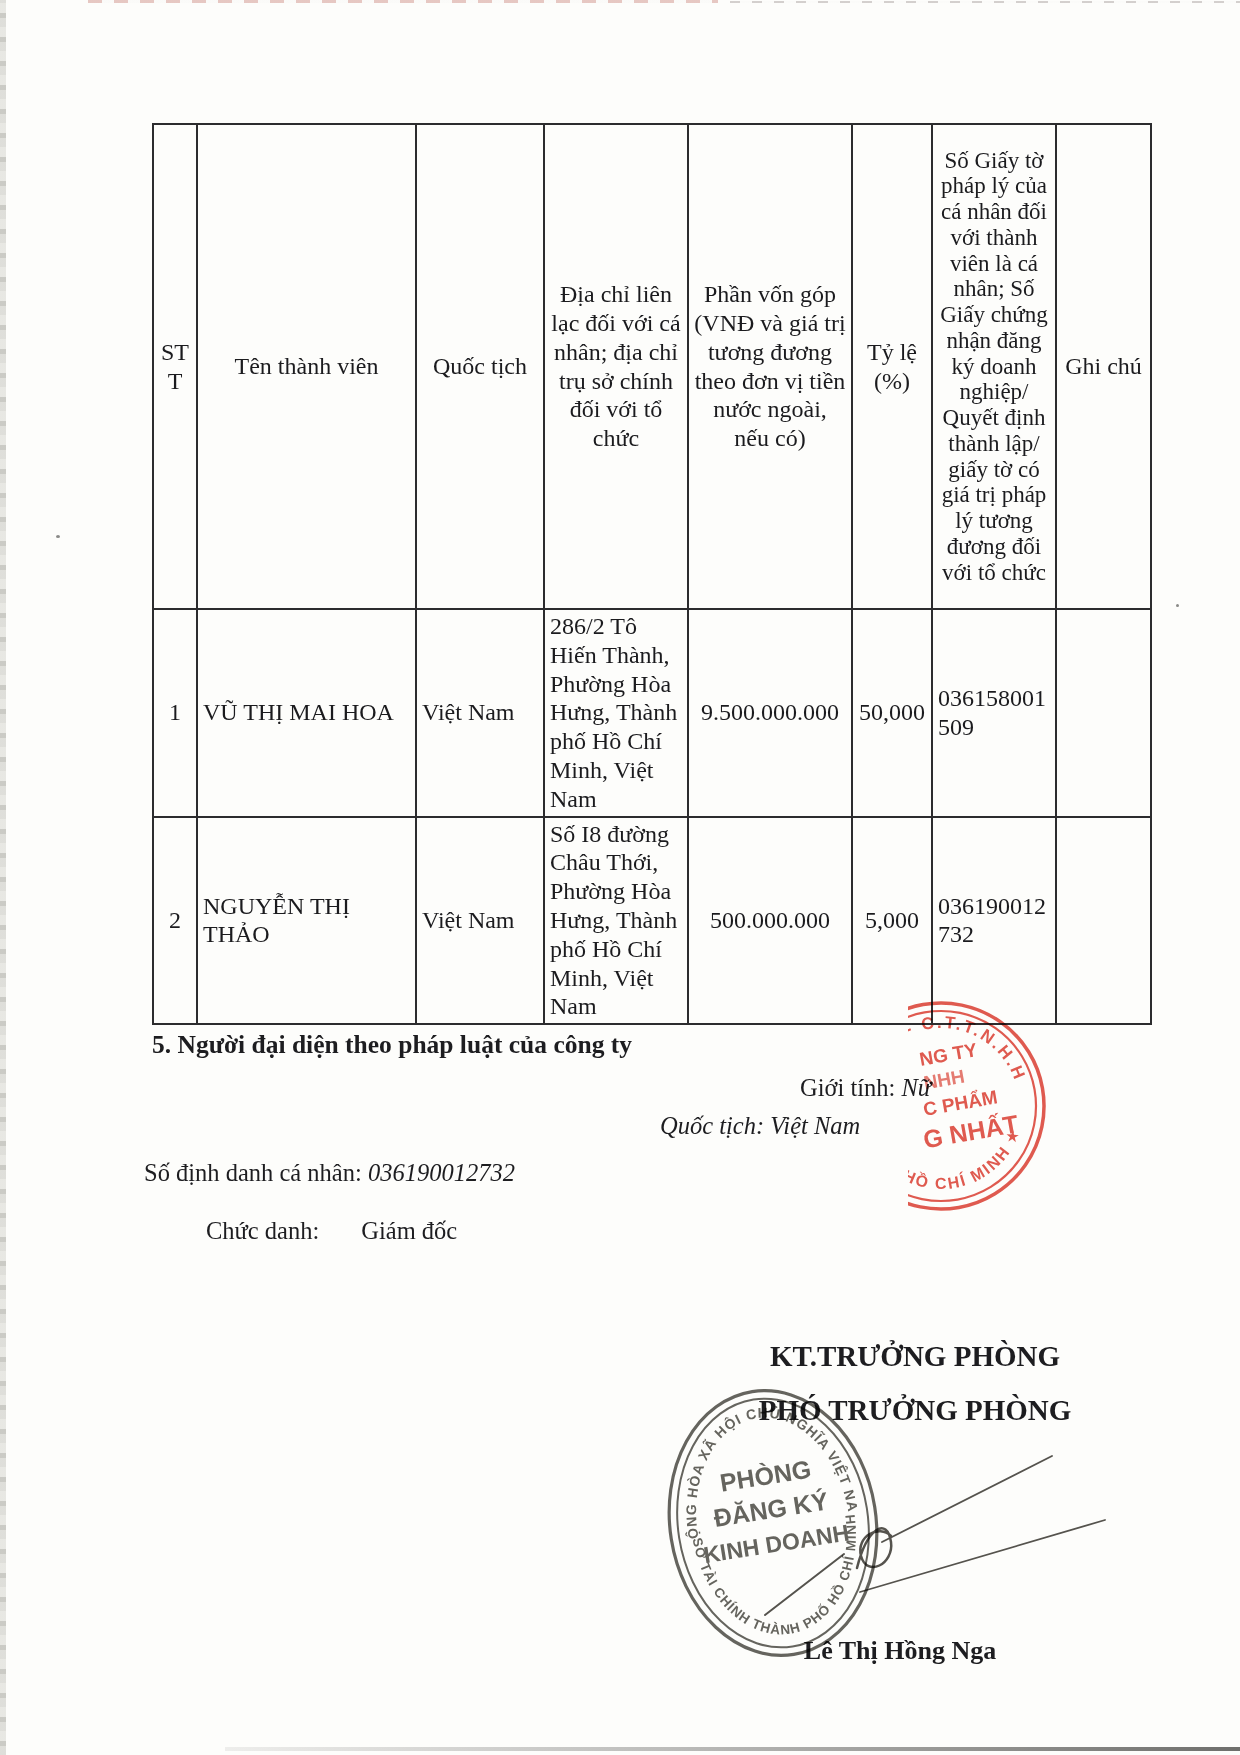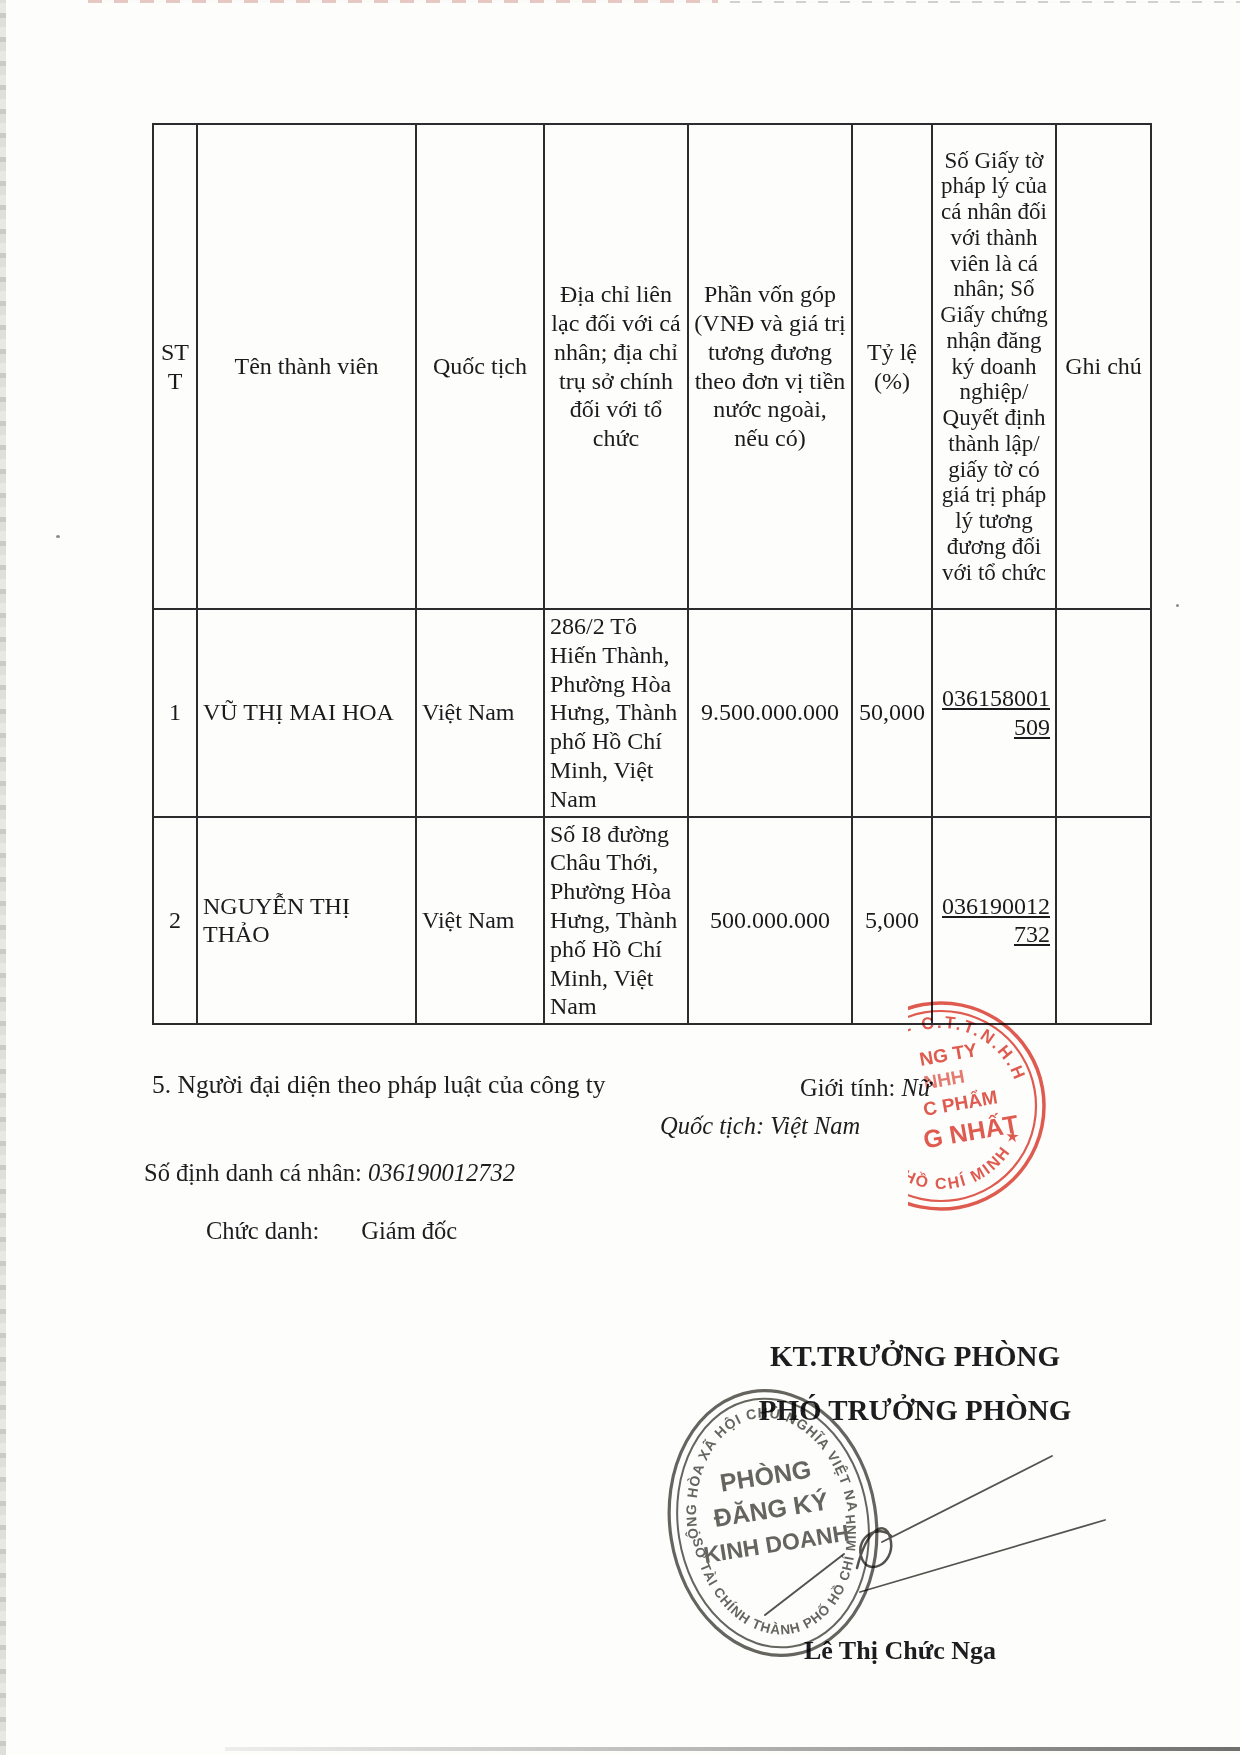--- a/index.html
+++ b/index.html
@@ -25,26 +25,26 @@
     position:absolute;left:152px;top:123px;width:998px;
     border-collapse:collapse;table-layout:fixed;
     font-size:24px;line-height:1.2;color:#1b1b1e;
   }
   table.members td{
     border:2px solid #2c2c2e;padding:2px 5px;vertical-align:middle;
     overflow-wrap:break-word;
   }
   tr.hdr td{text-align:center;}
   td.c-doc{line-height:1.12;font-size:23px;}
-  td.num{word-break:break-all;text-align:right;text-decoration:underline;}
+  td.num{word-break:break-all;text-align:left;}
   td.addr{vertical-align:top;text-align:left;padding-top:1px;}
   td.ctr{text-align:center;}
   
   .line{position:absolute;white-space:nowrap;font-size:24.5px;}
-  .b{font-weight:normal;margin-top:40px;}
+  .b{font-weight:bold;}
   .it{font-style:italic;}
   #sec5-address{white-space:normal;width:955px;line-height:1.5;}
   
   .sig-title{position:absolute;left:690px;width:450px;text-align:center;
     font-size:29px;font-weight:bold;white-space:nowrap;}
   .sig-name{position:absolute;left:730px;width:340px;text-align:center;
     font-size:26px;font-weight:bold;}
   
   #red-stamp{position:absolute;left:828px;top:993px;
     clip-path:inset(0 0 0 80px);mix-blend-mode:multiply;opacity:.88;}
@@ -124,21 +124,21 @@
     <span>Số định danh cá nhân: </span><span class="it">036190012732</span>
   </div>
 
   <div class="line" style="left:160px;top:1217px;margin-left:46px;">
     <span>Chức danh:</span><span style="display:inline-block;width:42px;"></span><span>Giám đốc</span>
   </div>
 
 
   <div class="sig-title" style="top:1394px;">PHÓ TRƯỞNG PHÒNG</div>
   <div class="sig-title" style="top:1340px;">KT.TRƯỞNG PHÒNG</div>
-  <div class="sig-name" style="top:1636px;">Lê Thị Chức Nga</div>
+  <div class="sig-name" style="top:1636px;">Lê Thị Hồng Nga</div>
 
   <svg id="red-stamp" width="230" height="230" viewBox="0 0 230 230">
     <g transform="rotate(-10 113 113)" fill="none" stroke="#dd4438">
       <circle cx="113" cy="113" r="103" stroke-width="3.5"></circle>
       <circle cx="113" cy="113" r="95" stroke-width="2.2"></circle>
       <path id="rtp" d="M 35 113 A 78 78 0 0 1 191 113" stroke="none"></path>
       <path id="rbp" d="M 30 113 A 83 83 0 0 0 196 113" stroke="none"></path>
       <text font-size="17" font-weight="bold" letter-spacing="2.5" fill="#dd4438" stroke="none">
         <textPath href="#rtp" startOffset="55%" text-anchor="middle">61353 - C.T.T.N.H.H</textPath>
       </text>

